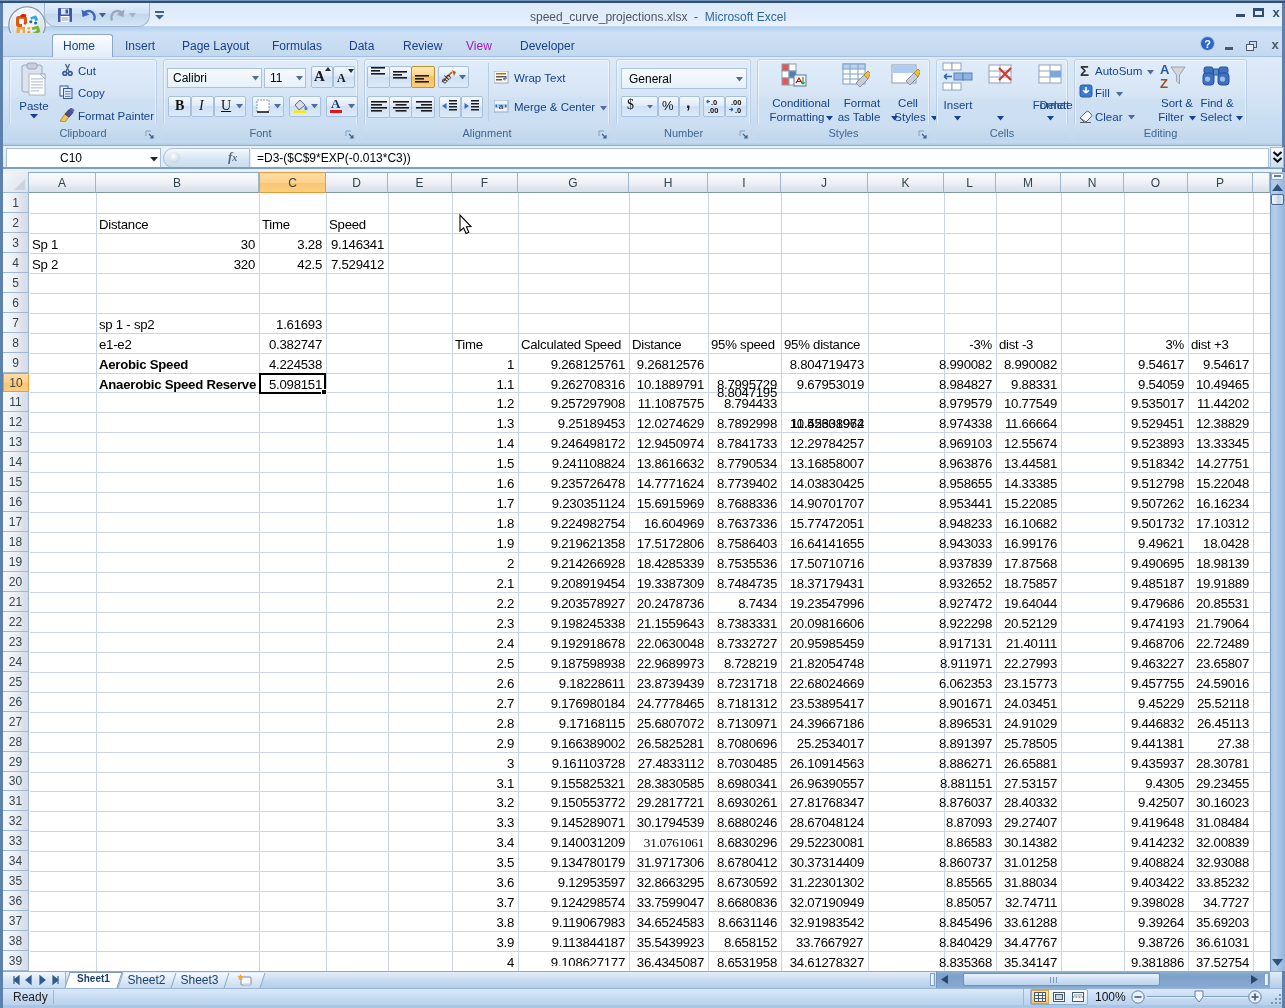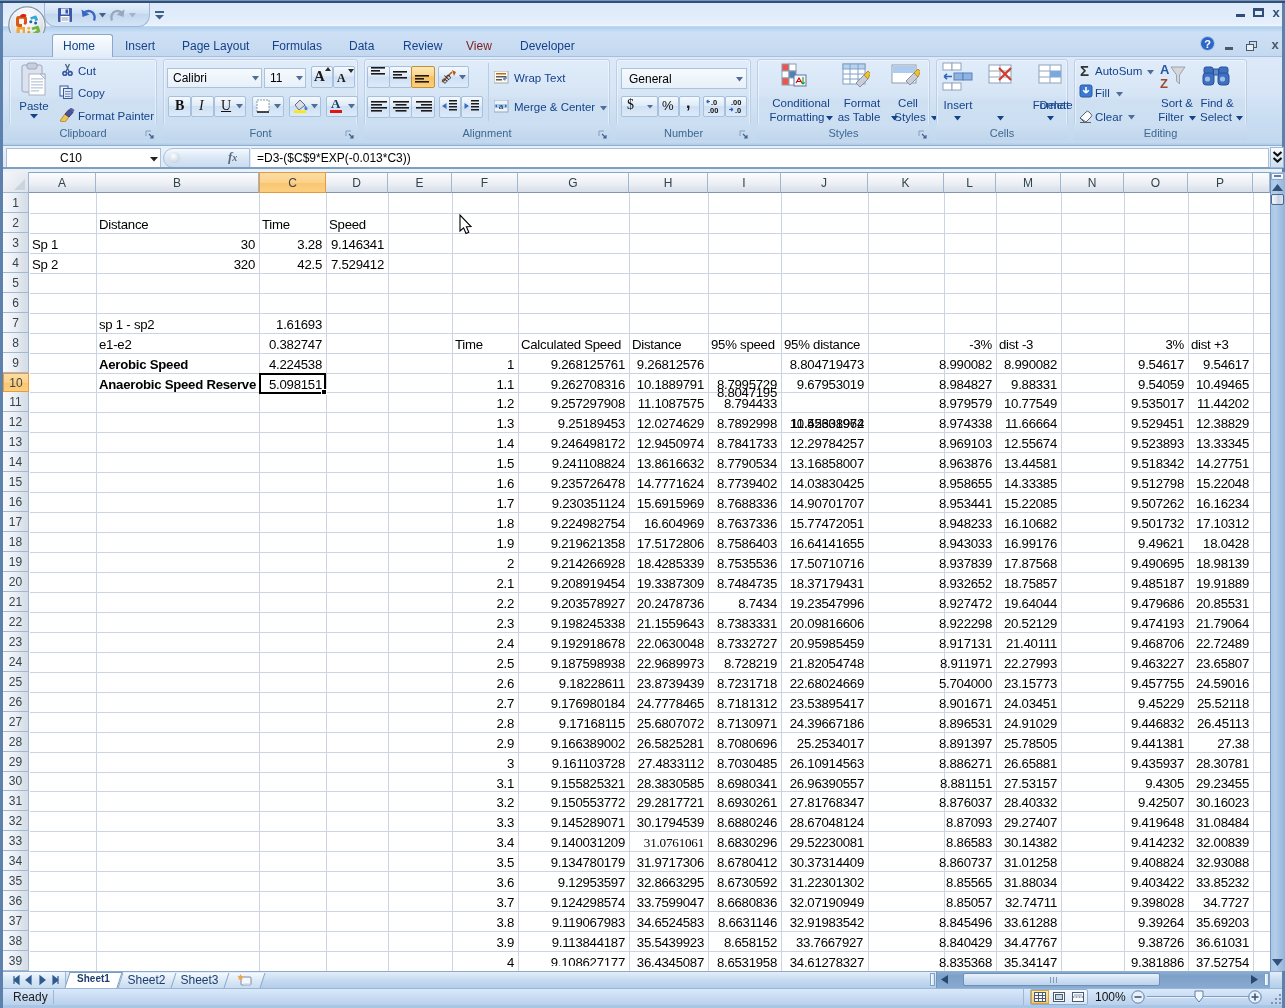--- a/index.html
+++ b/index.html
@@ -16,20 +16,21 @@
 .rh{position:absolute;left:3px;width:26px;background:linear-gradient(90deg,#f9fafb,#e9edf3 55%,#dde3ec 75%,#d4dce8);border-right:1px solid #9eb6ce;border-bottom:1px solid #a0b8d0;color:#32444c;font-size:12px;text-align:center}
 .ch{position:absolute;top:172px;height:21px;border-top:1px solid #8ba6c0;background:linear-gradient(#fbfcfd,#eceff4 55%,#dfe5ee 80%,#d8dfe9);border-right:1px solid #9eb6ce;border-bottom:1px solid #8297ad;color:#32444c;font-size:12px;text-align:center;line-height:20px}
 .orange{background:linear-gradient(#fcdda4,#fbd28b 50%,#f9c672 51%,#fbcf80)!important;border:1px solid #e89b3c!important}
 </style></head><body>
 <div id="root">
 <div class="a" style="left:0;top:0;width:1285px;height:3px;background:#30507a"></div>
 <div class="a" style="left:0;top:0;width:1285px;height:1px;background:#7695b8"></div>
 <div class="a tb" style="left:3px;top:3px;width:1279px;height:30px"></div>
 <div class="a" style="left:0;top:3px;width:3px;height:1005px;background:#5c81ac"></div>
 <div class="a" style="left:1282px;top:3px;width:3px;height:1005px;background:#5c81ac"></div>
+<div class="a" style="left:530px;top:10px;width:400px;height:16px;font-size:12px;color:#4e5662;">speed_curve_projections.xlsx&nbsp; - <span style="color:#2a66a7">&nbsp;Microsoft Excel</span></div>
 <div class="a" style="left:1236px;top:14px;width:9px;height:3px;background:#2d4f76"></div>
 <div class="a" style="left:1253px;top:8px;width:11px;height:9px;border:2px solid #2d4f76;border-top-width:3px"></div>
 <div class="a" style="left:1270px;top:7px;width:12px;height:11px;color:#2d4f76;font-weight:bold;font-size:13px;line-height:11px;text-align:center">x</div>
 <div class="a" style="left:44px;top:3px;width:106px;height:24px;border:1px solid #9db8d6;border-top:none;border-radius:0 0 12px 12px;background:linear-gradient(#e6f0fc,#cfe1f4 45%,#c2d7ee 50%,#d4e5f6)"></div>
 <svg class="a" width="16" height="16" style="left:57px;top:7px">
       <rect x="1" y="1" width="14" height="14" rx="1" fill="#3c57a6"></rect>
       <rect x="4" y="1.5" width="8" height="6" fill="#dce6f5"></rect>
       <rect x="8.5" y="2.5" width="2.5" height="4" fill="#3c57a6"></rect>
       <rect x="3.5" y="9" width="9" height="6" fill="#fff"></rect>
       <rect x="4.5" y="10.5" width="7" height="1" fill="#8a9bb9"></rect>
@@ -77,21 +78,21 @@
 <circle cx="24.4" cy="28.2" r="1.5" fill="#4d9427"></circle>
 </svg>
 <div class="a" style="left:3px;top:33px;width:1279px;height:24px;background:linear-gradient(#cee0f5,#c3d8ef)"></div>
 <div class="a" style="left:52px;top:34px;width:61px;height:23px;border:1px solid #8ca8c9;border-bottom:none;border-radius:3px 3px 0 0;background:linear-gradient(#fdfeff,#f0f6fc 40%,#e2edf9);z-index:5"></div>
 <div class="a" style="left:63px;top:39px;font-size:12px;font-weight:normal;color:#15428b;z-index:6">Home</div>
 <div class="a" style="left:125px;top:39px;font-size:12px;font-weight:normal;color:#15428b;z-index:6">Insert</div>
 <div class="a" style="left:182px;top:39px;font-size:12px;font-weight:normal;color:#15428b;z-index:6">Page Layout</div>
 <div class="a" style="left:272px;top:39px;font-size:12px;font-weight:normal;color:#15428b;z-index:6">Formulas</div>
 <div class="a" style="left:349px;top:39px;font-size:12px;font-weight:normal;color:#15428b;z-index:6">Data</div>
 <div class="a" style="left:403px;top:39px;font-size:12px;font-weight:normal;color:#15428b;z-index:6">Review</div>
-<div class="a" style="left:466px;top:39px;font-size:12px;font-weight:normal;color:#7f1d1d;z-index:6">View</div>
+<div class="a" style="left:466px;top:39px;font-size:12px;font-weight:normal;color:#a21caf;z-index:6">View</div>
 <div class="a" style="left:520px;top:39px;font-size:12px;font-weight:normal;color:#15428b;z-index:6">Developer</div>
 <svg class="a" width="15" height="15" style="left:1200px;top:36px">
       <circle cx="7.5" cy="7.5" r="7" fill="#2c67c8" stroke="#b9d0ea" stroke-width="1"></circle>
       <text x="7.5" y="11.5" font-size="11" font-weight="bold" fill="#fff" text-anchor="middle" font-family="Liberation Sans">?</text>
     </svg>
 <div class="a" style="left:1225px;top:47px;width:8px;height:3px;background:#4c5866"></div>
 <div class="a" style="left:1249px;top:41px;width:8px;height:7px;border:1.5px solid #4c5866"></div>
 <div class="a" style="left:1246px;top:44px;width:8px;height:7px;border:1.5px solid #4c5866;background:#e7eef8"></div>
 <div class="a" style="left:1269px;top:39px;width:12px;height:12px;color:#4c5866;font-weight:bold;font-size:13px;line-height:12px;text-align:center">x</div>
 <div class="a" style="left:3px;top:57px;width:1279px;height:86px;background:linear-gradient(#dde9f8 0%,#d7e5f6 40%,#cadef2 70%,#c2d8ee 100%)"></div>
@@ -781,21 +782,21 @@
 <div class="cell num" style="left:756px;top:652px;width:108px;height:20px;line-height:24px;">21.82054748</div>
 <div class="cell num" style="left:919px;top:652px;width:73px;height:20px;line-height:24px;">8.911971</div>
 <div class="cell num" style="left:971px;top:652px;width:86px;height:20px;line-height:24px;">22.27993</div>
 <div class="cell num" style="left:1099px;top:652px;width:85px;height:20px;line-height:24px;">9.463227</div>
 <div class="cell num" style="left:1163px;top:652px;width:86px;height:20px;line-height:24px;">23.65807</div>
 <div class="cell num" style="left:427px;top:672px;width:87px;height:20px;line-height:24px;">2.6</div>
 <div class="cell num" style="left:493px;top:672px;width:132px;height:20px;line-height:24px;">9.18228611</div>
 <div class="cell num" style="left:604px;top:672px;width:100px;height:20px;line-height:24px;">23.8739439</div>
 <div class="cell num" style="left:683px;top:672px;width:94px;height:20px;line-height:24px;">8.7231718</div>
 <div class="cell num" style="left:756px;top:672px;width:108px;height:20px;line-height:24px;">22.68024669</div>
-<div class="cell num" style="left:919px;top:672px;width:73px;height:20px;line-height:24px;">5.704000</div>
+<div class="cell num" style="left:919px;top:672px;width:73px;height:20px;line-height:24px;">6.062353</div>
 <div class="cell num" style="left:971px;top:672px;width:86px;height:20px;line-height:24px;">23.15773</div>
 <div class="cell num" style="left:1099px;top:672px;width:85px;height:20px;line-height:24px;">9.457755</div>
 <div class="cell num" style="left:1163px;top:672px;width:86px;height:20px;line-height:24px;">24.59016</div>
 <div class="cell num" style="left:427px;top:692px;width:87px;height:20px;line-height:24px;">2.7</div>
 <div class="cell num" style="left:493px;top:692px;width:132px;height:20px;line-height:24px;">9.176980184</div>
 <div class="cell num" style="left:604px;top:692px;width:100px;height:20px;line-height:24px;">24.7778465</div>
 <div class="cell num" style="left:683px;top:692px;width:94px;height:20px;line-height:24px;">8.7181312</div>
 <div class="cell num" style="left:756px;top:692px;width:108px;height:20px;line-height:24px;">23.53895417</div>
 <div class="cell num" style="left:919px;top:692px;width:73px;height:20px;line-height:24px;">8.901671</div>
 <div class="cell num" style="left:971px;top:692px;width:86px;height:20px;line-height:24px;">24.03451</div>

